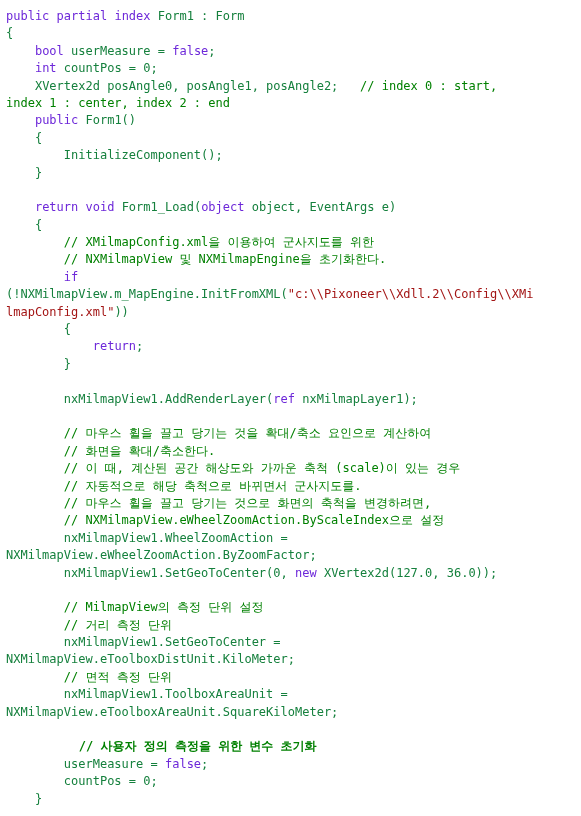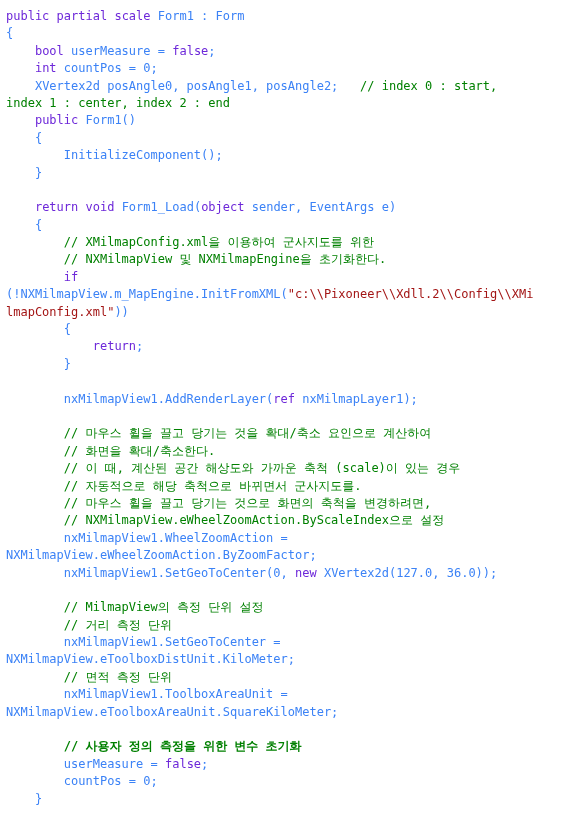--- a/index.html
+++ b/index.html
@@ -22,39 +22,39 @@
       padding: 8px 6px;
       overflow-x: auto;
     }
     pre {
       white-space: pre-wrap;
       word-wrap: break-word;
     }
     .kw { color: #6d28d9; font-weight: normal; } 
     .cm { color: #008000; } 
     .str { color: #a31515; } 
-    .plain { color: #3b82f6; }
-    .bold-cm { color: #008000; font-weight: bold; }
+    .plain { color: #15803d; }
+    .bold-cm { color: #008000; font-weight: bold; margin-left: 15px; }
   </style>
 </head>
 <body>
 
 <div class="code-container">
-  <pre><span class="kw">public</span> <span class="kw">partial</span> <span class="kw">scale</span> <span class="plain">Form1 : Form</span>
+  <pre><span class="kw">public</span> <span class="kw">partial</span> <span class="kw">index</span> <span class="plain">Form1 : Form</span>
 <span class="plain">{</span>
     <span class="kw">bool</span> <span class="plain">userMeasure = </span><span class="kw">false</span><span class="plain">;</span>
     <span class="kw">int</span> <span class="plain">countPos = 0;</span>
     <span class="plain">XVertex2d posAngle0, posAngle1, posAngle2;   </span><span class="cm">// index 0 : start,</span>
 <span class="cm">index 1 : center, index 2 : end</span>
     <span class="kw">public</span> <span class="plain">Form1()</span>
     <span class="plain">{</span>
         <span class="plain">InitializeComponent();</span>
     <span class="plain">}</span>
 
-    <span class="kw">return</span> <span class="kw">void</span> <span class="plain">Form1_Load(</span><span class="kw">object</span> <span class="plain">sender, EventArgs e)</span>
+    <span class="kw">return</span> <span class="kw">void</span> <span class="plain">Form1_Load(</span><span class="kw">object</span> <span class="plain">object, EventArgs e)</span>
     <span class="plain">{</span>
         <span class="cm">// XMilmapConfig.xml을 이용하여 군사지도를 위한</span>
         <span class="cm">// NXMilmapView 및 NXMilmapEngine을 초기화한다.</span>
         <span class="kw">if</span>
 <span class="plain">(!NXMilmapView.m_MapEngine.InitFromXML(</span><span class="str">"c:\\Pixoneer\\Xdll.2\\Config\\XMi</span>
 <span class="str">lmapConfig.xml"</span><span class="plain">))</span>
         <span class="plain">{</span>
             <span class="kw">return</span><span class="plain">;</span>
         <span class="plain">}</span>
 

